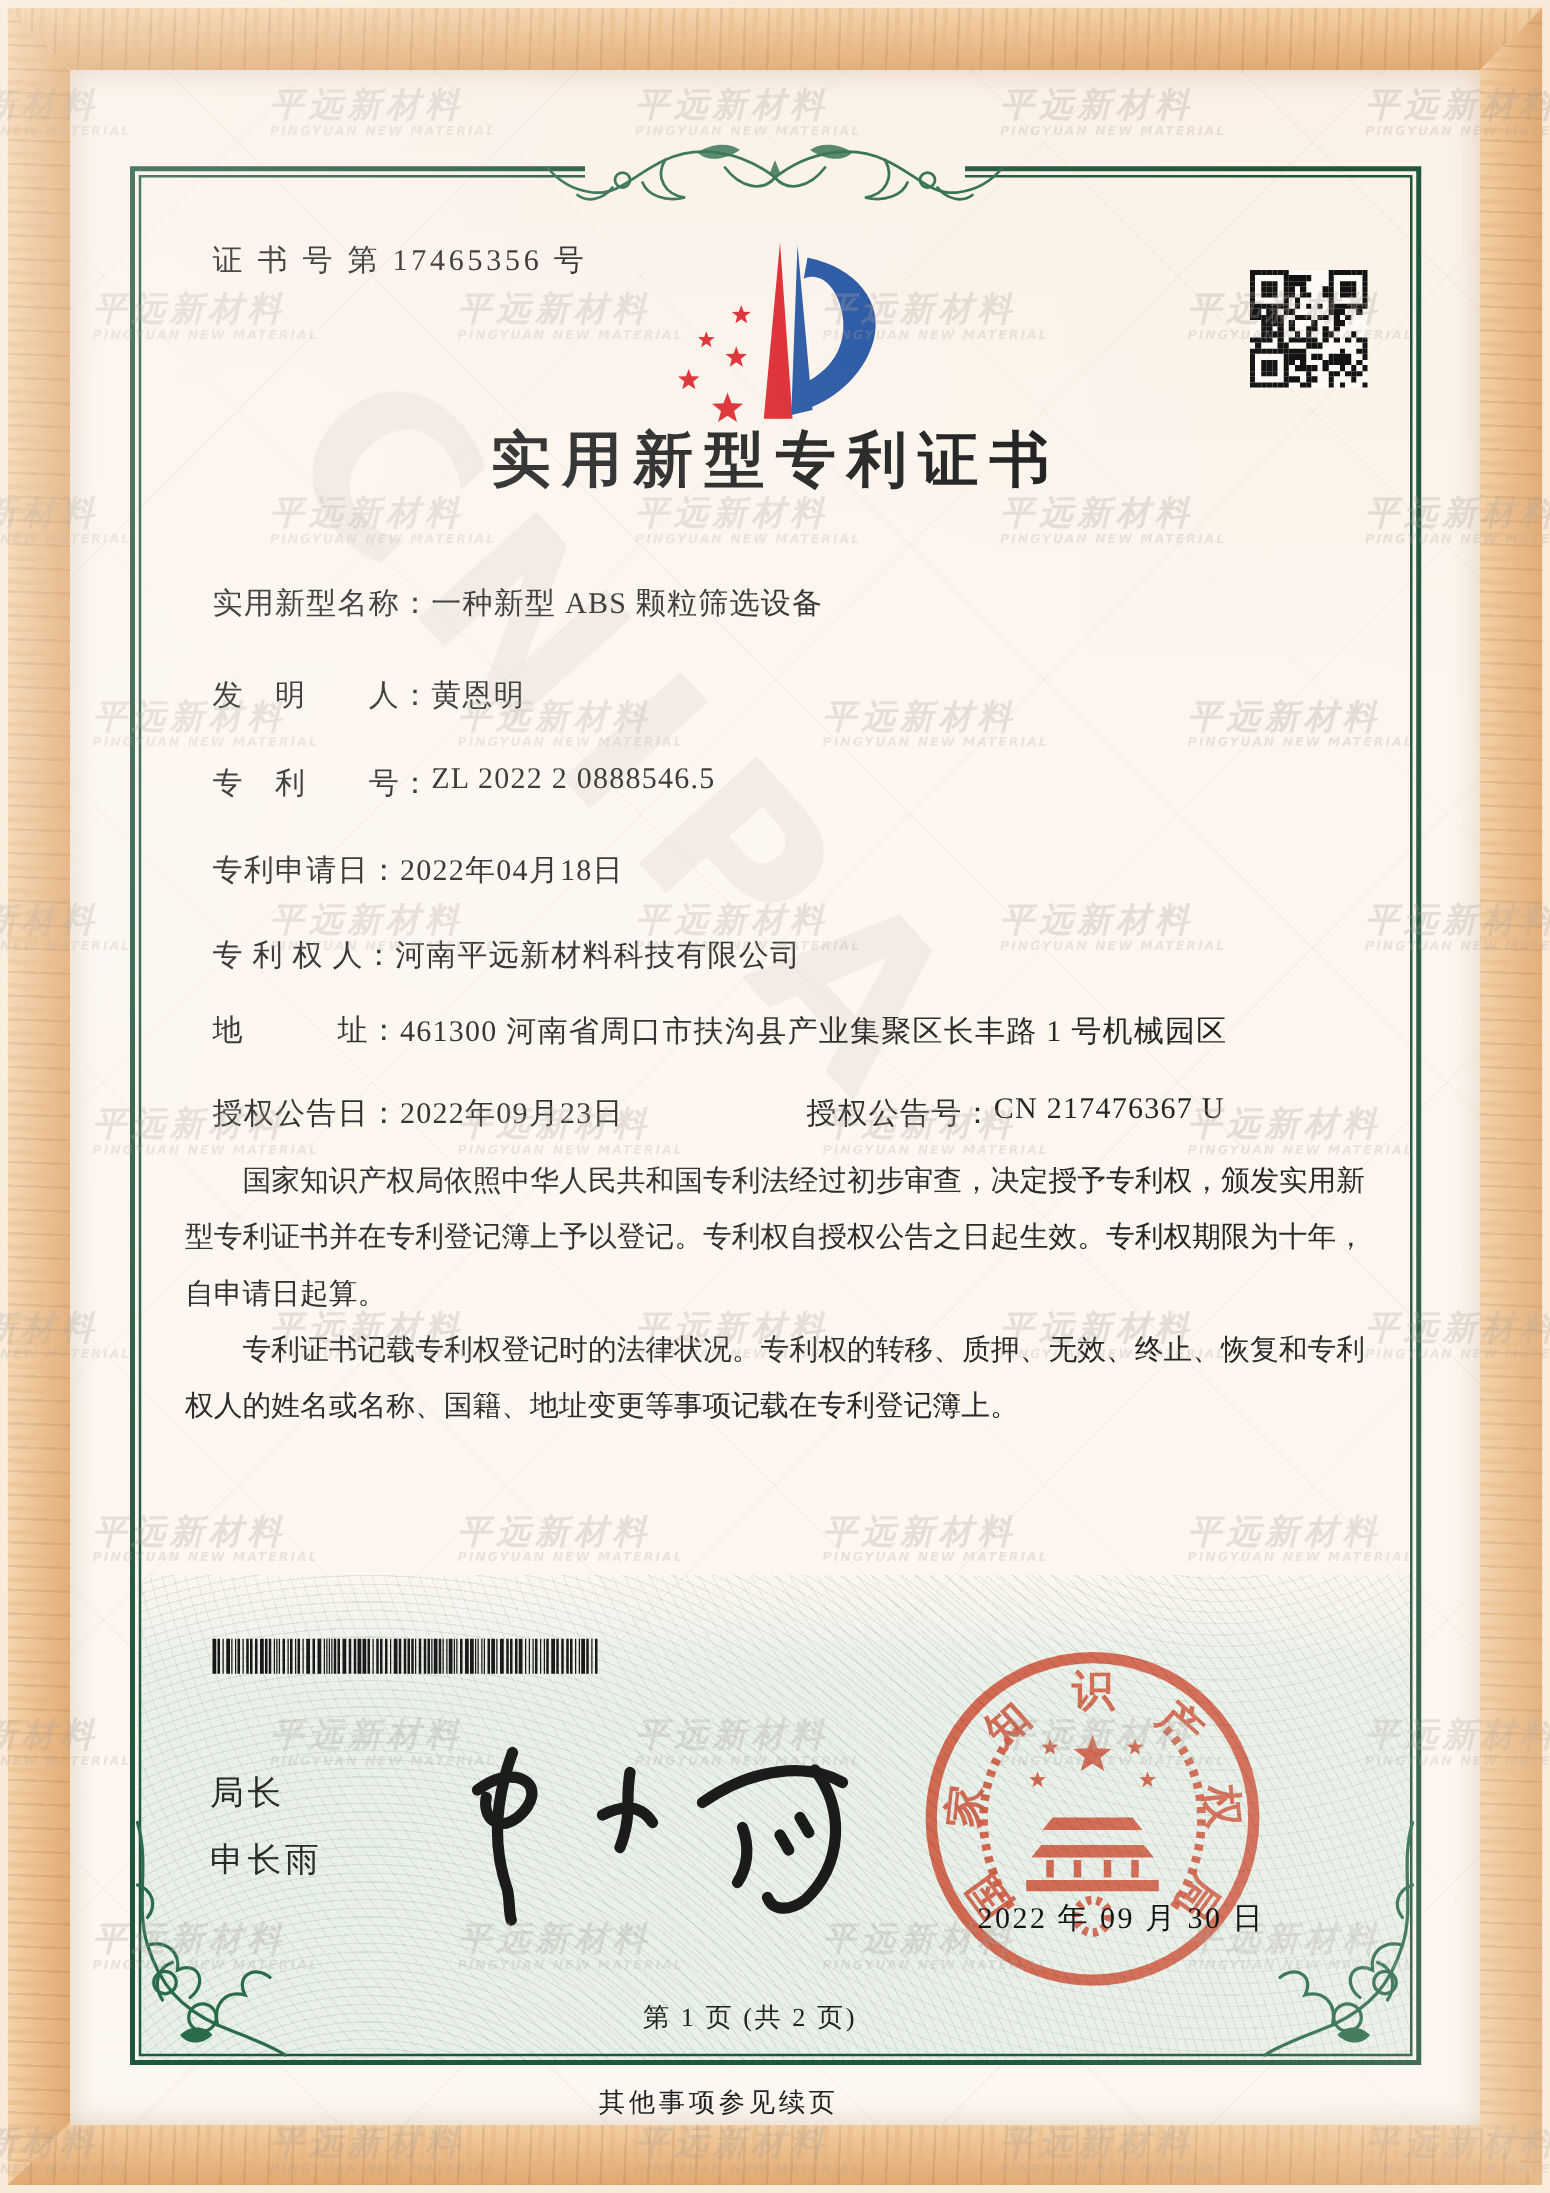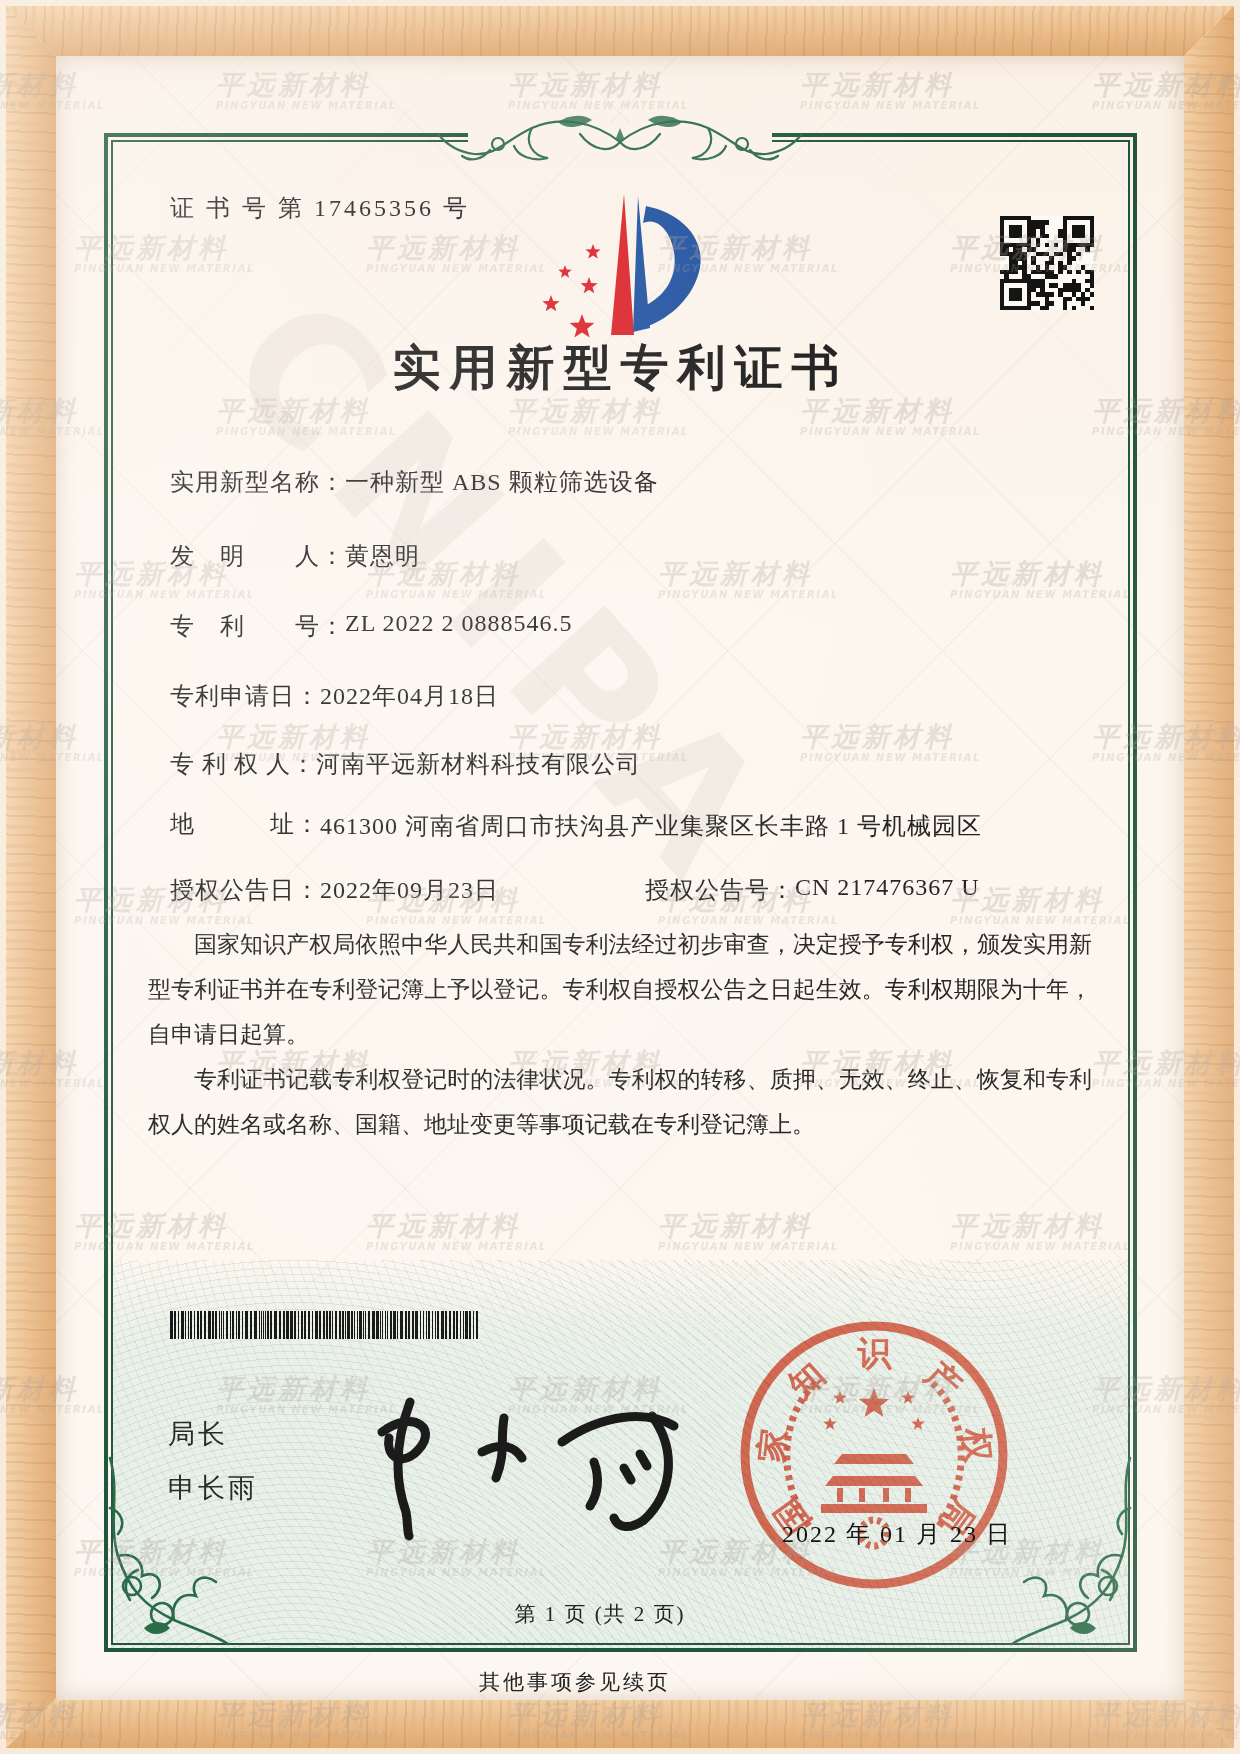--- a/index.html
+++ b/index.html
@@ -661,21 +661,21 @@
         <rect x="84" y="186" width="106" height="9" stroke="none"></rect>
         <circle cx="137" cy="215" r="13" fill="none" stroke-width="7" stroke-dasharray="4 4"></circle>
       <polygon points="137.0,70.0 140.9,80.6 152.2,81.1 143.4,88.1 146.4,98.9 137.0,92.7 127.6,98.9 130.6,88.1 121.8,81.1 133.1,80.6 " stroke="none"></polygon>
           <polygon points="103.0,73.0 104.7,77.6 109.7,77.8 105.8,80.9 107.1,85.7 103.0,82.9 98.9,85.7 100.2,80.9 96.3,77.8 101.3,77.6 " stroke="none"></polygon>
           <polygon points="171.0,73.0 172.7,77.6 177.7,77.8 173.8,80.9 175.1,85.7 171.0,82.9 166.9,85.7 168.2,80.9 164.3,77.8 169.3,77.6 " stroke="none"></polygon>
           <polygon points="93.0,99.0 94.7,103.6 99.7,103.8 95.8,106.9 97.1,111.7 93.0,108.9 88.9,111.7 90.2,106.9 86.3,103.8 91.3,103.6 " stroke="none"></polygon>
           <polygon points="181.0,99.0 182.7,103.6 187.7,103.8 183.8,106.9 185.1,111.7 181.0,108.9 176.9,111.7 178.2,106.9 174.3,103.8 179.3,103.6 " stroke="none"></polygon>
         </g>
     </svg>
   <span class="seal-char" style="transform: rotate(-126deg) translate(0px, -102px);">国</span><span class="seal-char" style="transform: rotate(-84deg) translate(0px, -102px);">家</span><span class="seal-char" style="transform: rotate(-42deg) translate(0px, -102px);">知</span><span class="seal-char" style="transform: rotate(0deg) translate(0px, -102px);">识</span><span class="seal-char" style="transform: rotate(42deg) translate(0px, -102px);">产</span><span class="seal-char" style="transform: rotate(84deg) translate(0px, -102px);">权</span><span class="seal-char" style="transform: rotate(126deg) translate(0px, -102px);">局</span></div>
-  <div class="abs seal-date">2022 年 01 月 23 日</div>
+  <div class="abs seal-date">2022 年 09 月 30 日</div>
 
   <div class="abs page-info">第 1 页 (共 2 页)</div>
   <div class="abs footer-note">其他事项参见续页</div>
 
   <div class="abs" id="wm">
       <div class="wm" style="left: -76px; top: 70px;">
         <div class="cn">平远新材料</div>
         <div class="en">PINGYUAN NEW MATERIAL</div>
       </div>
       <div class="wm" style="left: 216px; top: 70px;">

